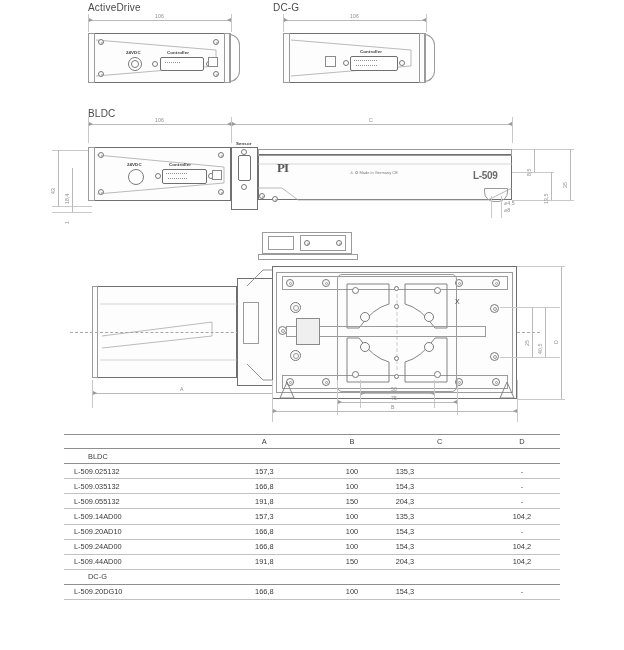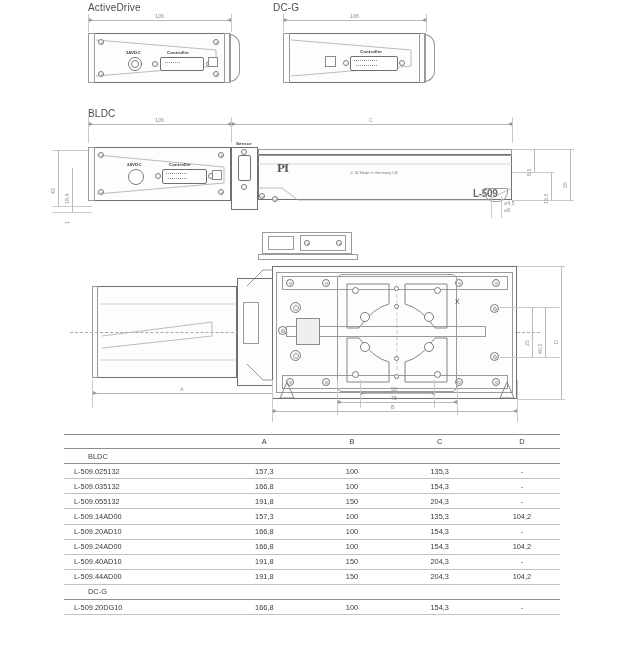--- a/index.html
+++ b/index.html
@@ -43,21 +43,21 @@
 
   
   .tbl{position:absolute;left:64px;top:434px;width:496px;border-collapse:collapse;font-size:7.4px;color:#3a3a3a;}
   .tbl td{border-bottom:1px solid #c2c2c2;padding:1.5px 0 1.6px 0;height:11px;vertical-align:middle;}
   .tbl tr.head td{border-bottom:1px solid #8f8f8f;text-align:center;}
   .tbl tr.head td.c0{border-bottom:1px solid #8f8f8f;}
   .tbl tr.grp td{border-bottom:1px solid #8f8f8f;}
   .tbl .c0{width:150px;text-align:left;padding-left:10px;}
   .tbl .c1{width:100px;text-align:center;}
   .tbl .c2{width:100px;text-align:center;}
-  .tbl .c3{width:100px;text-align:center;}
+  .tbl .c3{width:100px;}
   .tbl .c4{width:86px;text-align:center;}
   .tbl .grpname{padding-left:24px;}
   .toprule{position:absolute;left:64px;top:434px;width:496px;height:1px;background:#8f8f8f;}
 </style>
 </head>
 <body>
 
 <div class="sheet">
 
   <div class="view" style="left:0;top:0;width:260px;height:105px;">
@@ -238,21 +238,21 @@
     <div class="thin" style="left:258px;top:41px;width:254px;height:7px;"></div>
     <svg class="taper" style="left:258px;top:46px;" width="254" height="50">
       <polyline points="0,34 24,34 40,46 230,46 254,34" fill="none" stroke="#a8a8a8" stroke-width="0.8"></polyline>
       <line x1="0" y1="10" x2="254" y2="10" stroke="#c4c4c4" stroke-width="0.7"></line>
     </svg>
     <div class="screw" style="left:259px;top:85px;width:6px;height:6px;"></div>
     <div class="screw" style="left:272px;top:88px;width:6px;height:6px;"></div>
 
     <div class="pilogo" style="left:277px;top:52px;">PI</div>
     <div class="ce" style="left:350px;top:62px;">⚠ ♻ <span>Made in Germany</span> <span>CE</span></div>
-    <div class="model" style="left:473px;top:80px;">L-509</div>
+    <div class="model" style="left:473px;top:62px;">L-509</div>
 
     <div class="thin" style="left:484px;top:80px;width:24px;height:14px;border-radius:0 0 10px 10px;"></div>
     <div class="ext v" style="left:491px;top:88px;height:22px;"></div>
     <div class="ext v" style="left:501px;top:88px;height:22px;"></div>
     <div class="dim" style="left:504px;top:92px;">⌀4,5</div>
     <div class="dim" style="left:504px;top:99px;">⌀8</div>
 
     <div class="ext h" style="left:512px;top:41px;width:62px;"></div>
     <div class="ext h" style="left:512px;top:64px;width:42px;"></div>
     <div class="ext h" style="left:512px;top:92px;width:62px;"></div>
@@ -430,27 +430,20 @@
           <td class="c4">-</td>
         </tr>
         <tr>
           <td class="c0">L-509.24AD00</td>
           <td class="c1">166,8</td>
           <td class="c2">100</td>
           <td class="c3">154,3</td>
           <td class="c4">104,2</td>
         </tr>
         <tr>
-          <td class="c0">L-509.40AD10</td>
-          <td class="c1">191,8</td>
-          <td class="c2">150</td>
-          <td class="c3">204,3</td>
-          <td class="c4">-</td>
-        </tr>
-        <tr>
           <td class="c0">L-509.44AD00</td>
           <td class="c1">191,8</td>
           <td class="c2">150</td>
           <td class="c3">204,3</td>
           <td class="c4">104,2</td>
         </tr>
         <tr class="grp">
           <td class="c0 grpname">DC-G</td>
           <td class="c1"></td>
           <td class="c2"></td>

